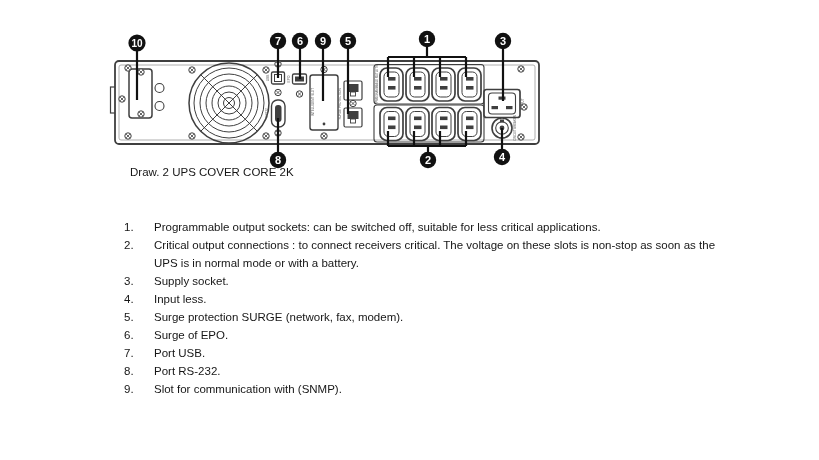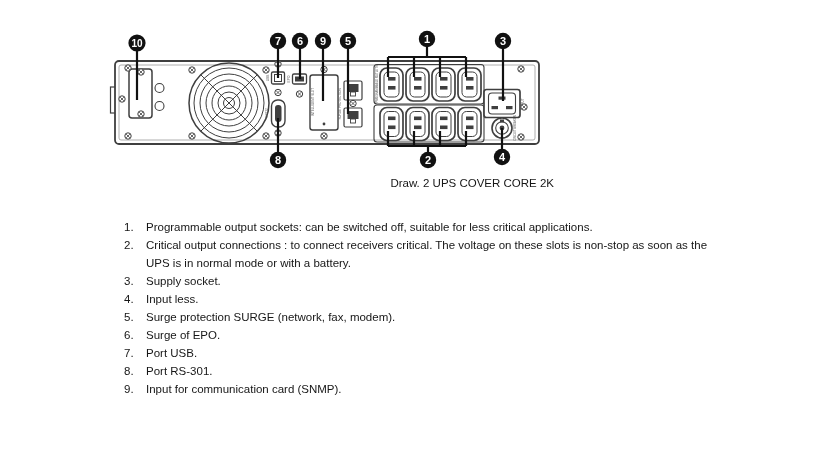--- a/index.html
+++ b/index.html
@@ -1,25 +1,25 @@
 <!DOCTYPE html>
 <html><head>
 <meta charset="utf-8">
 <style>
   html,body{margin:0;padding:0;background:#ffffff;}
   #page{position:relative;width:819px;height:460px;background:#ffffff;overflow:hidden;
         font-family:"Liberation Sans",sans-serif;color:#1a1a1a;}
   #diagram-svg{position:absolute;left:0;top:0;}
-  #caption{position:absolute;left:130px;top:177px;width:424px;text-align:right;
+  #caption{position:absolute;left:130px;top:166px;width:424px;text-align:left;
            font-size:11.5px;color:#161616;}
   #legend{position:absolute;left:124px;top:218px;width:600px;list-style:none;margin:0;padding:0;
           font-size:11.5px;line-height:18px;color:#161616;}
   #legend li{display:flex;align-items:flex-start;}
   #legend .num{flex:0 0 22px;}
-  #legend .txt{flex:1 1 auto;max-width:575px;}
+  #legend .txt{flex:1 1 auto;max-width:575px;margin-left:8px;}
   svg text.tiny{font-family:"Liberation Sans",sans-serif;fill:#555;}
   svg text.badge-num{font-family:"Liberation Sans",sans-serif;font-weight:bold;fill:#ffffff;}
 </style>
 </head>
 <body>
 
 <div id="page">
 
   <svg id="diagram-svg" width="819" height="200" viewBox="0 0 819 200">
     <defs>
@@ -231,21 +231,21 @@
     <li>
         <span class="num">6.</span>
         <span class="txt">Surge of EPO.</span>
       </li>
     <li>
         <span class="num">7.</span>
         <span class="txt">Port USB.</span>
       </li>
     <li>
         <span class="num">8.</span>
-        <span class="txt">Port RS-301.</span>
+        <span class="txt">Port RS-232.</span>
       </li>
     <li>
         <span class="num">9.</span>
-        <span class="txt">Input for communication card (SNMP).</span>
+        <span class="txt">Slot for communication with (SNMP).</span>
       </li>
   </ol>
 
 </div>
 
 </body></html>

